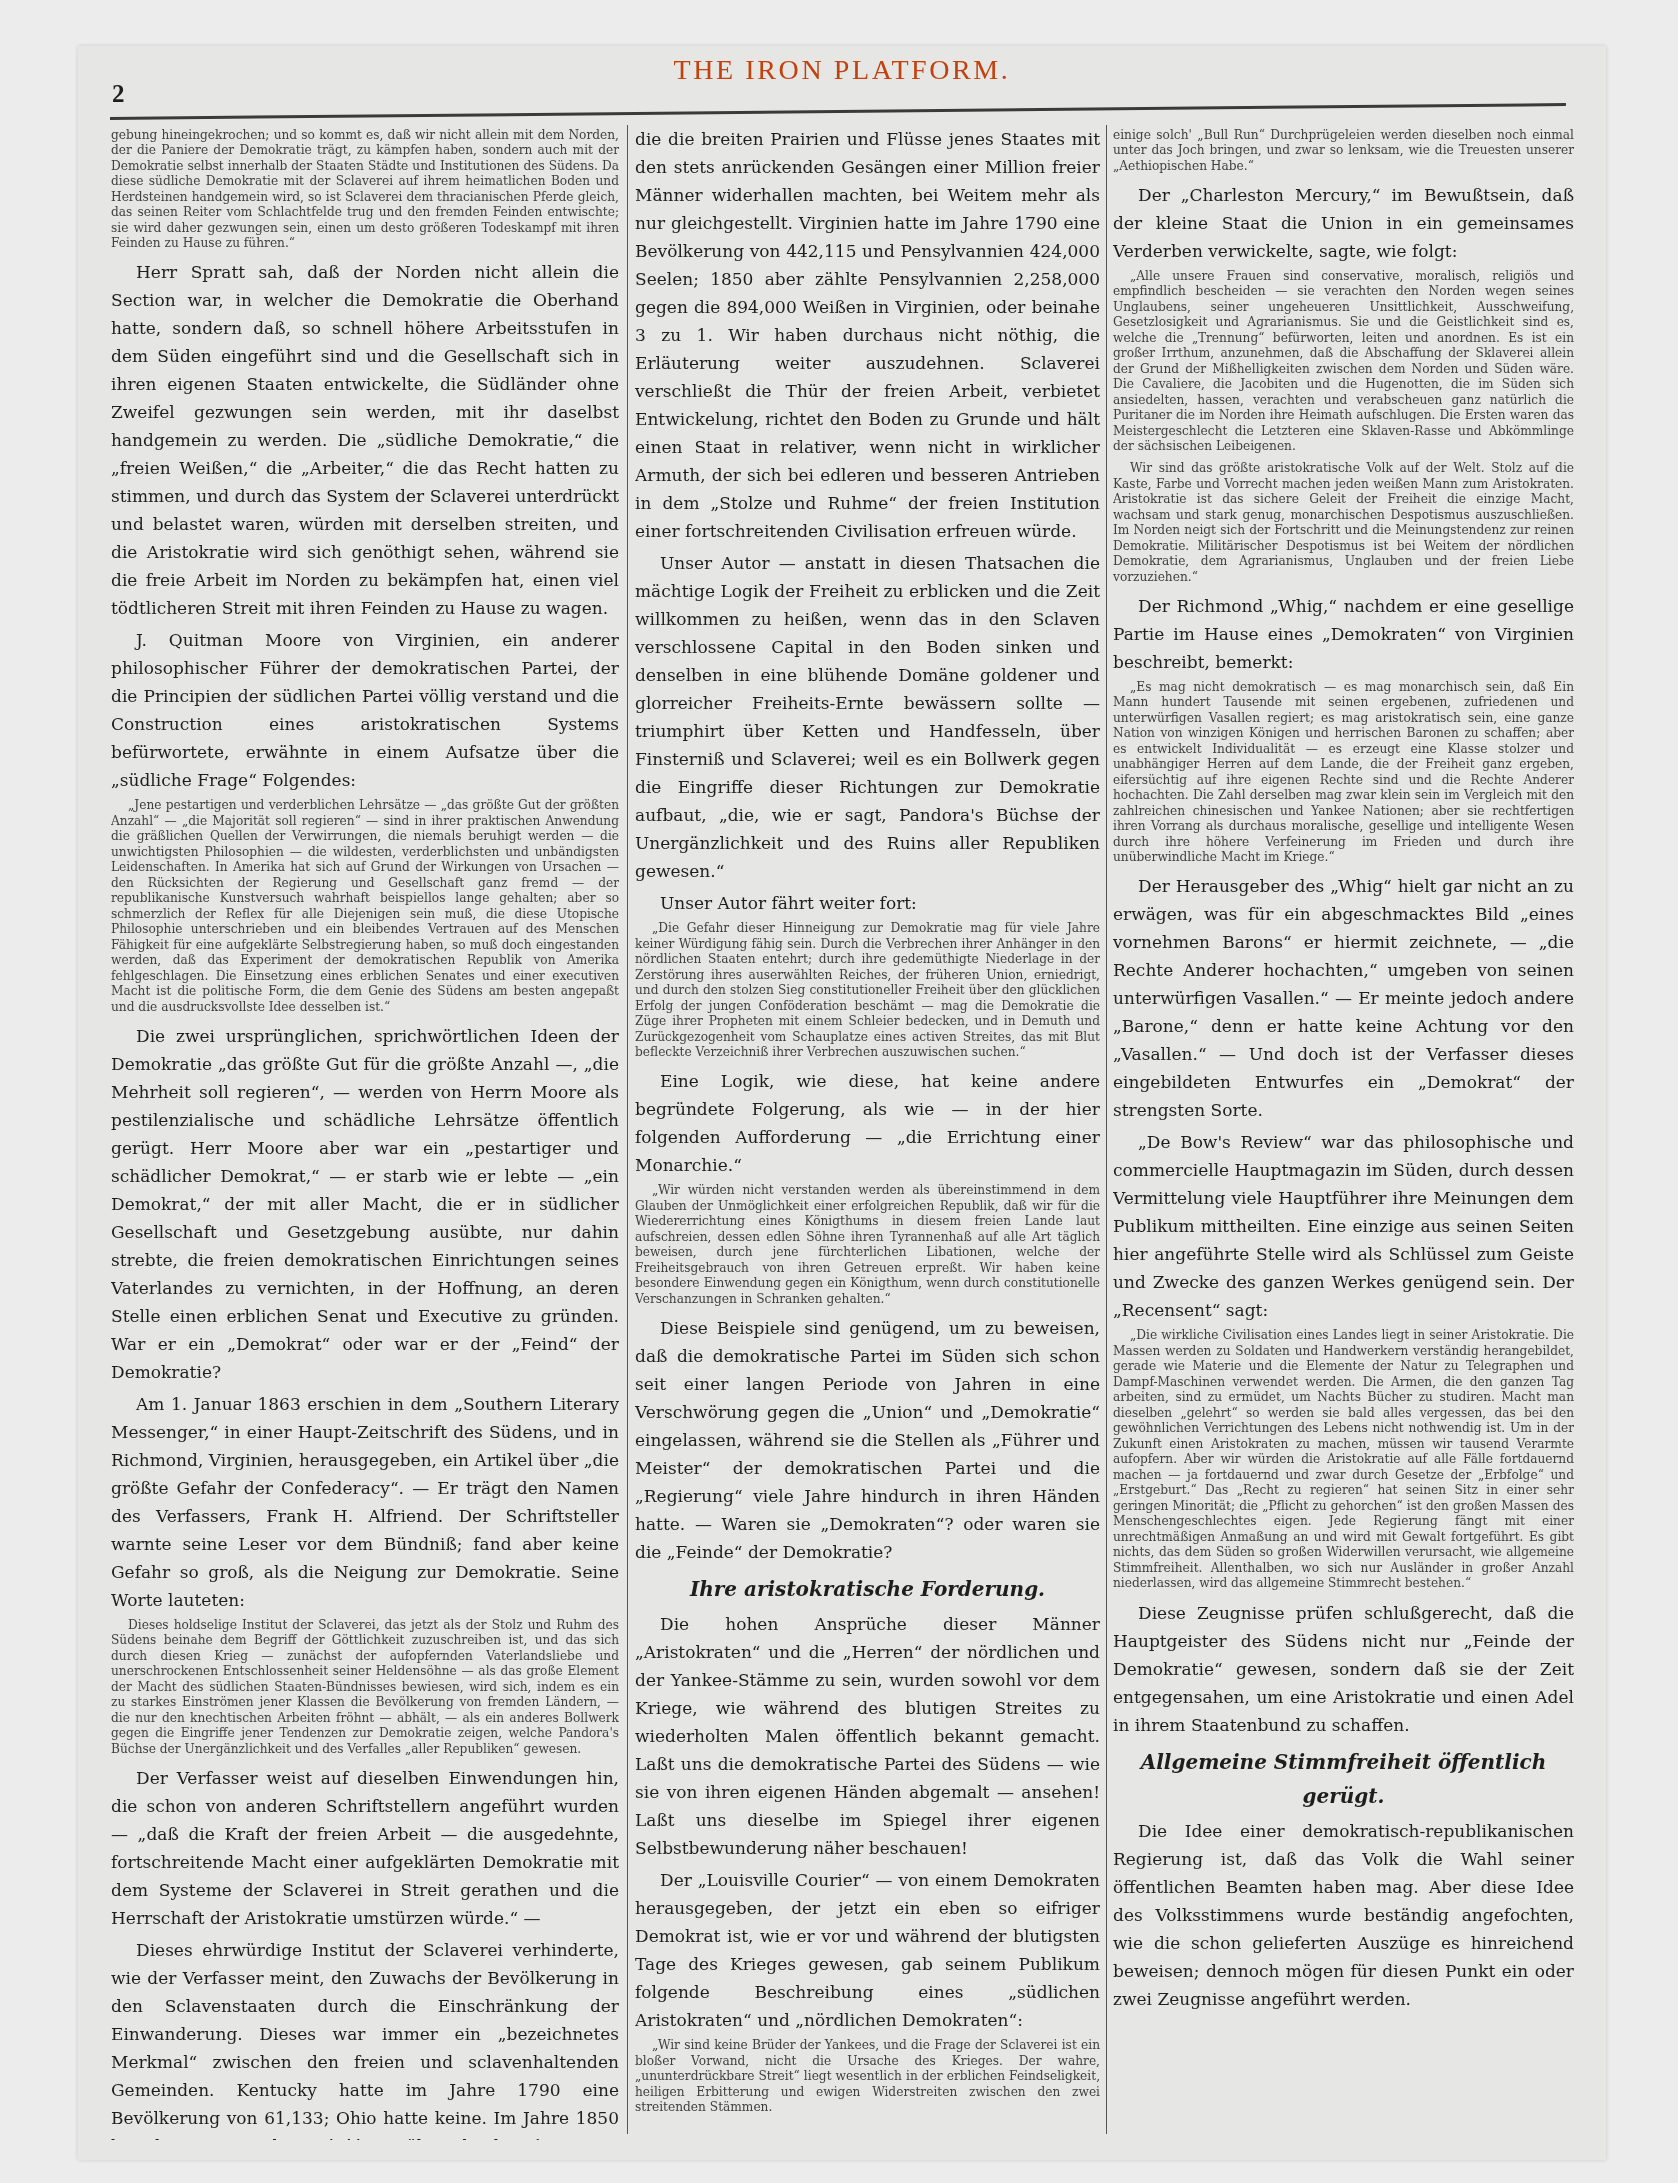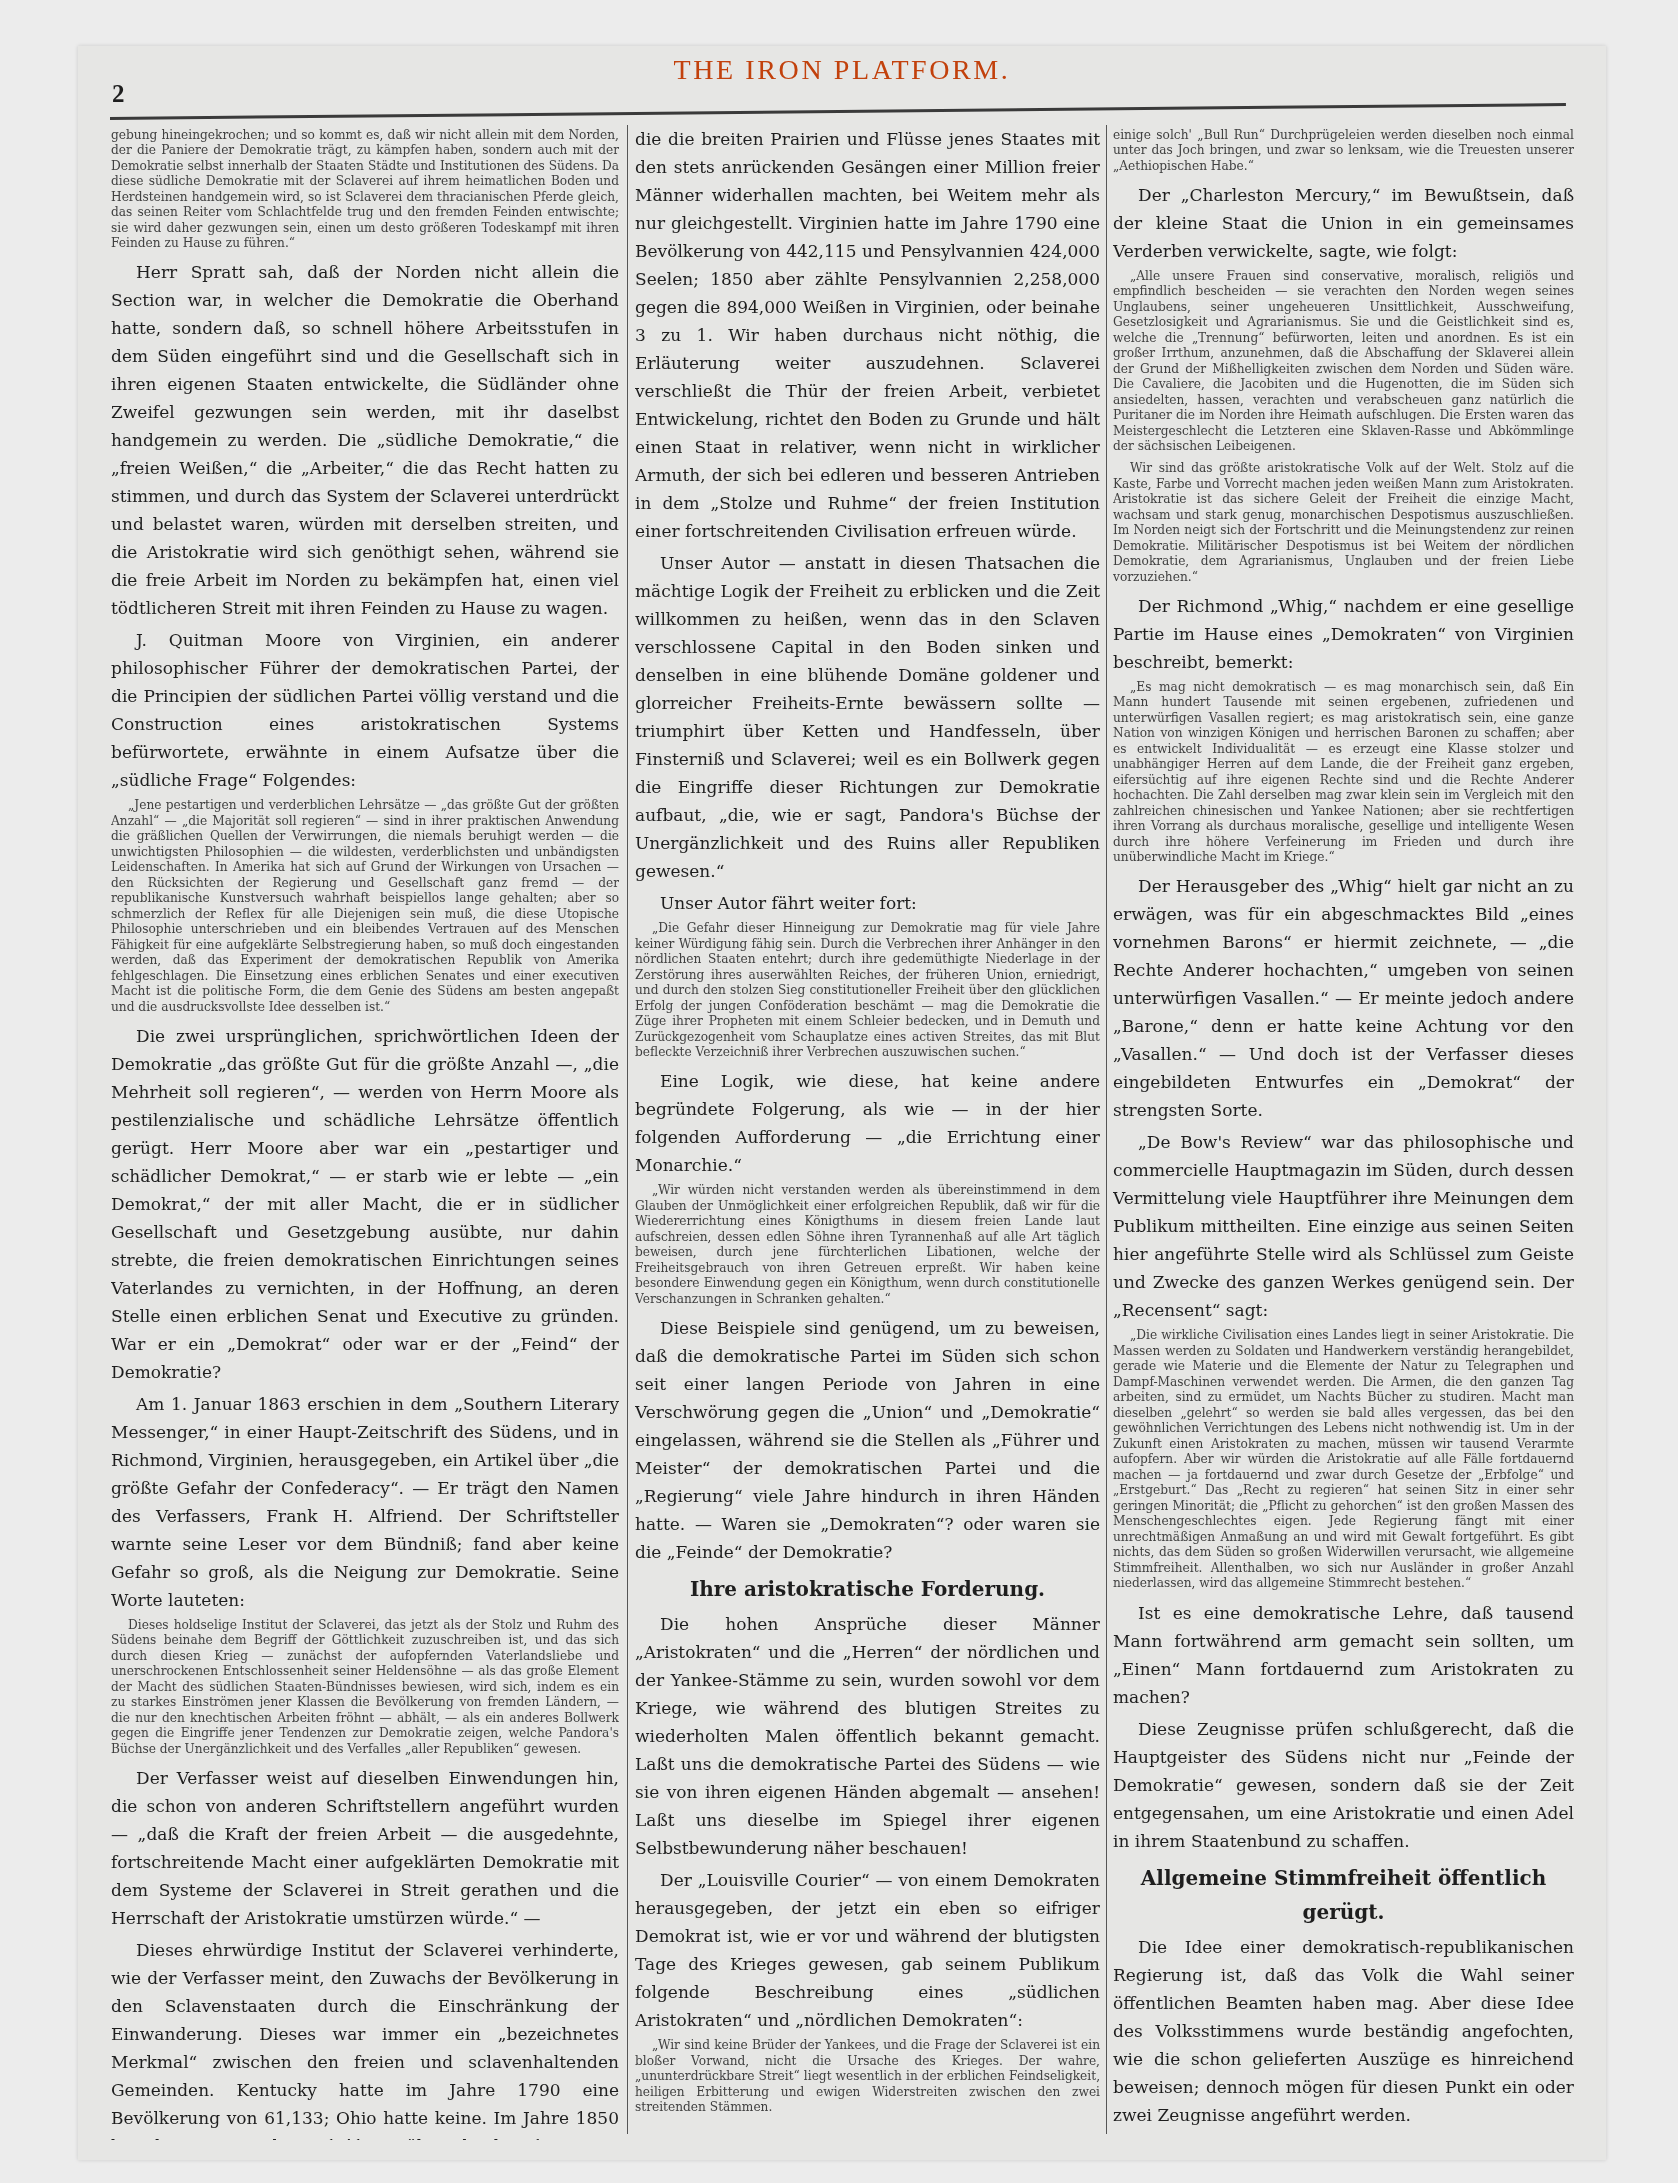--- a/index.html
+++ b/index.html
@@ -34,20 +34,21 @@
   .vsep.a { left:549px; }
   .vsep.b { left:1028px; }
   p { margin:0 0 4px 0; text-align:justify; }
   .body { font-size:17px; line-height:28px; text-indent:25px; }
   .body.noind { text-indent:0; }
   .quote { font-size:12.2px; line-height:15.5px; text-indent:17px; color:#404040; margin:2.6px 0 6.6px 0; }
   .quote.noind { text-indent:0; }
   .heading {
     text-align:center; font-weight:bold; font-size:20px; line-height:34px; margin:6.6px 0 4px 0;
     font-family:"DejaVu Serif", serif;
+    font-style:italic;
   }
 </style>
 </head>
 <body>
 
 <div class="page">
   <div class="masthead">THE IRON PLATFORM.</div>
   <div class="pagenum">2</div>
   <div class="rule"></div>
   <div class="vsep a"></div>
@@ -80,19 +81,18 @@
   <div class="col col3">
       <p class="quote noind">einige solch' „Bull Run“ Durchprügeleien werden dieselben noch einmal unter das Joch bringen, und zwar so lenksam, wie die Treuesten unserer „Aethiopischen Habe.“</p>
       <p class="body">Der „Charleston Mercury,“ im Bewußtsein, daß der kleine Staat die Union in ein gemeinsames Verderben verwickelte, sagte, wie folgt:</p>
       <p class="quote">„Alle unsere Frauen sind conservative, moralisch, religiös und empfindlich bescheiden — sie verachten den Norden wegen seines Unglaubens, seiner ungeheueren Unsittlichkeit, Ausschweifung, Gesetzlosigkeit und Agrarianismus. Sie und die Geistlichkeit sind es, welche die „Trennung“ befürworten, leiten und anordnen. Es ist ein großer Irrthum, anzunehmen, daß die Abschaffung der Sklaverei allein der Grund der Mißhelligkeiten zwischen dem Norden und Süden wäre. Die Cavaliere, die Jacobiten und die Hugenotten, die im Süden sich ansiedelten, hassen, verachten und verabscheuen ganz natürlich die Puritaner die im Norden ihre Heimath aufschlugen. Die Ersten waren das Meistergeschlecht die Letzteren eine Sklaven-Rasse und Abkömmlinge der sächsischen Leibeigenen.</p>
       <p class="quote">Wir sind das größte aristokratische Volk auf der Welt. Stolz auf die Kaste, Farbe und Vorrecht machen jeden weißen Mann zum Aristokraten. Aristokratie ist das sichere Geleit der Freiheit die einzige Macht, wachsam und stark genug, monarchischen Despotismus auszuschließen. Im Norden neigt sich der Fortschritt und die Meinungstendenz zur reinen Demokratie. Militärischer Despotismus ist bei Weitem der nördlichen Demokratie, dem Agrarianismus, Unglauben und der freien Liebe vorzuziehen.“</p>
       <p class="body">Der Richmond „Whig,“ nachdem er eine gesellige Partie im Hause eines „Demokraten“ von Virginien beschreibt, bemerkt:</p>
       <p class="quote">„Es mag nicht demokratisch — es mag monarchisch sein, daß Ein Mann hundert Tausende mit seinen ergebenen, zufriedenen und unterwürfigen Vasallen regiert; es mag aristokratisch sein, eine ganze Nation von winzigen Königen und herrischen Baronen zu schaffen; aber es entwickelt Individualität — es erzeugt eine Klasse stolzer und unabhängiger Herren auf dem Lande, die der Freiheit ganz ergeben, eifersüchtig auf ihre eigenen Rechte sind und die Rechte Anderer hochachten. Die Zahl derselben mag zwar klein sein im Vergleich mit den zahlreichen chinesischen und Yankee Nationen; aber sie rechtfertigen ihren Vorrang als durchaus moralische, gesellige und intelligente Wesen durch ihre höhere Verfeinerung im Frieden und durch ihre unüberwindliche Macht im Kriege.“</p>
       <p class="body">Der Herausgeber des „Whig“ hielt gar nicht an zu erwägen, was für ein abgeschmacktes Bild „eines vornehmen Barons“ er hiermit zeichnete, — „die Rechte Anderer hochachten,“ umgeben von seinen unterwürfigen Vasallen.“ — Er meinte jedoch andere „Barone,“ denn er hatte keine Achtung vor den „Vasallen.“ — Und doch ist der Verfasser dieses eingebildeten Entwurfes ein „Demokrat“ der strengsten Sorte.</p>
       <p class="body">„De Bow's Review“ war das philosophische und commercielle Hauptmagazin im Süden, durch dessen Vermittelung viele Hauptführer ihre Meinungen dem Publikum mittheilten. Eine einzige aus seinen Seiten hier angeführte Stelle wird als Schlüssel zum Geiste und Zwecke des ganzen Werkes genügend sein. Der „Recensent“ sagt:</p>
       <p class="quote">„Die wirkliche Civilisation eines Landes liegt in seiner Aristokratie. Die Massen werden zu Soldaten und Handwerkern verständig herangebildet, gerade wie Materie und die Elemente der Natur zu Telegraphen und Dampf-Maschinen verwendet werden. Die Armen, die den ganzen Tag arbeiten, sind zu ermüdet, um Nachts Bücher zu studiren. Macht man dieselben „gelehrt“ so werden sie bald alles vergessen, das bei den gewöhnlichen Verrichtungen des Lebens nicht nothwendig ist. Um in der Zukunft einen Aristokraten zu machen, müssen wir tausend Verarmte aufopfern. Aber wir würden die Aristokratie auf alle Fälle fortdauernd machen — ja fortdauernd und zwar durch Gesetze der „Erbfolge“ und „Erstgeburt.“ Das „Recht zu regieren“ hat seinen Sitz in einer sehr geringen Minorität; die „Pflicht zu gehorchen“ ist den großen Massen des Menschengeschlechtes eigen. Jede Regierung fängt mit einer unrechtmäßigen Anmaßung an und wird mit Gewalt fortgeführt. Es gibt nichts, das dem Süden so großen Widerwillen verursacht, wie allgemeine Stimmfreiheit. Allenthalben, wo sich nur Ausländer in großer Anzahl niederlassen, wird das allgemeine Stimmrecht bestehen.“</p>
-      <p class="body">Ist es eine demokratische Lehre, daß tausend Mann fortwährend arm gemacht sein sollten, um „Einen“ Mann fortdauernd zum Aristokraten zu machen?</p>
       <p class="body">Diese Zeugnisse prüfen schlußgerecht, daß die Hauptgeister des Südens nicht nur „Feinde der Demokratie“ gewesen, sondern daß sie der Zeit entgegensahen, um eine Aristokratie und einen Adel in ihrem Staatenbund zu schaffen.</p>
       <div class="heading">Allgemeine Stimmfreiheit öffentlich gerügt.</div>
       <p class="body">Die Idee einer demokratisch-republikanischen Regierung ist, daß das Volk die Wahl seiner öffentlichen Beamten haben mag. Aber diese Idee des Volksstimmens wurde beständig angefochten, wie die schon gelieferten Auszüge es hinreichend beweisen; dennoch mögen für diesen Punkt ein oder zwei Zeugnisse angeführt werden.</p>
     </div>
 </div>
 
 
 </body></html>

